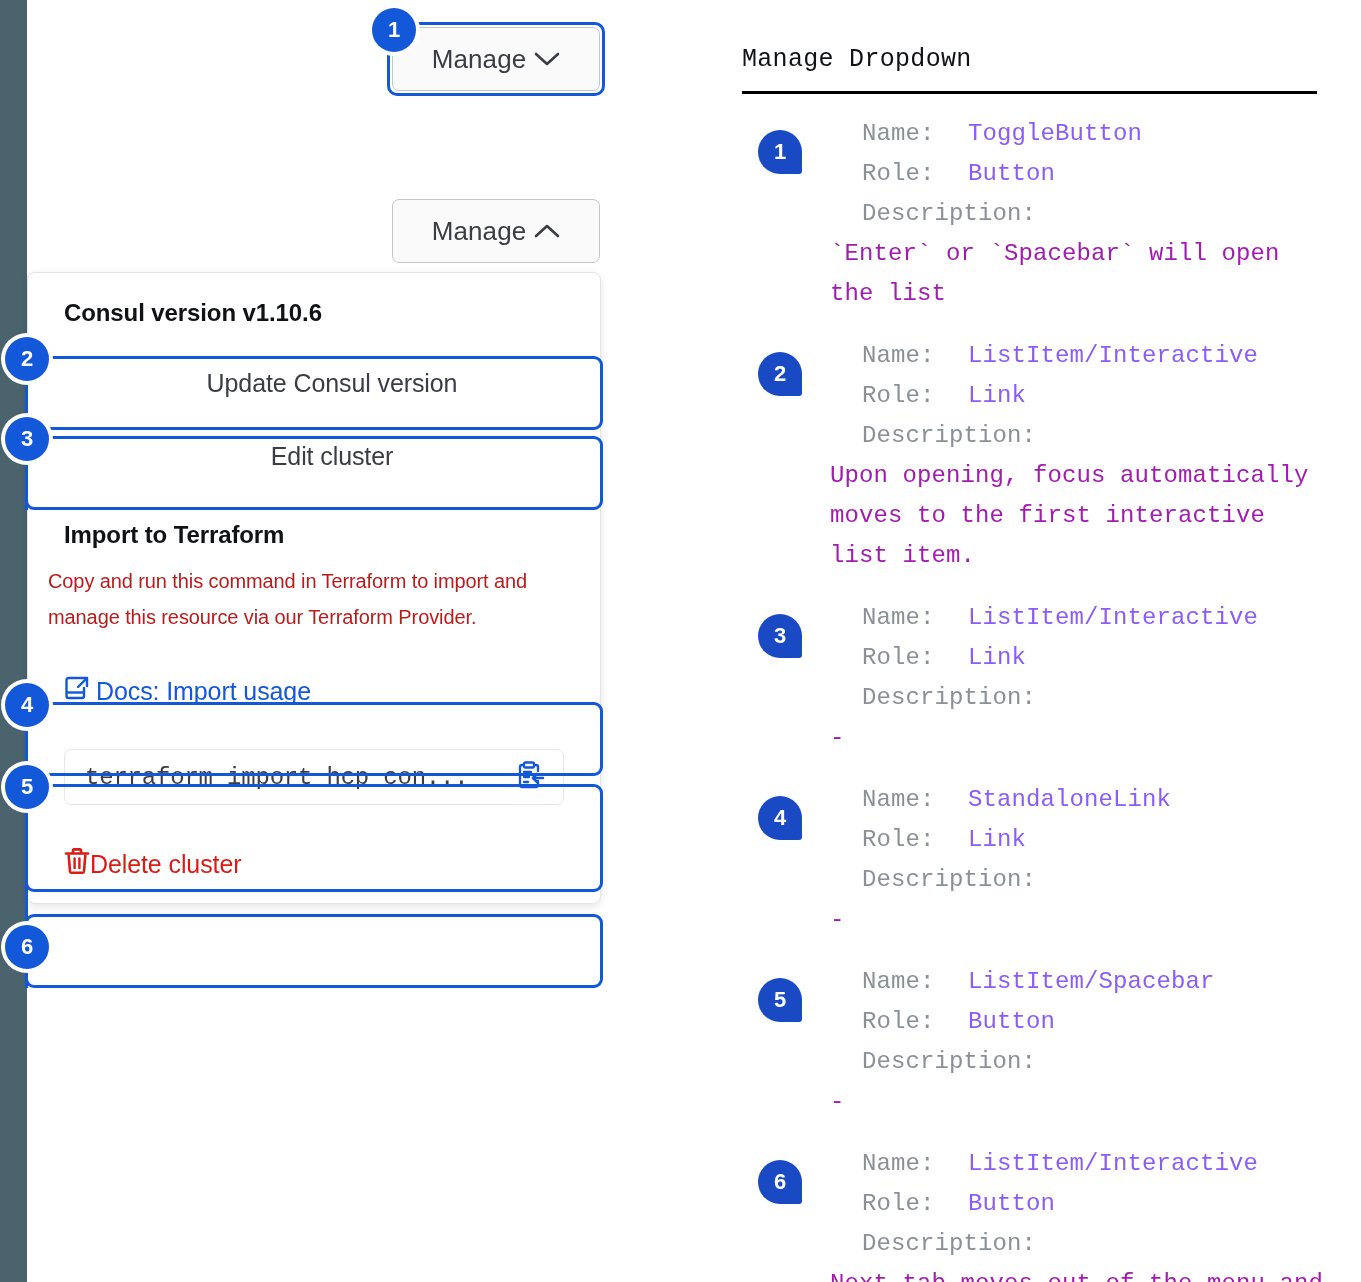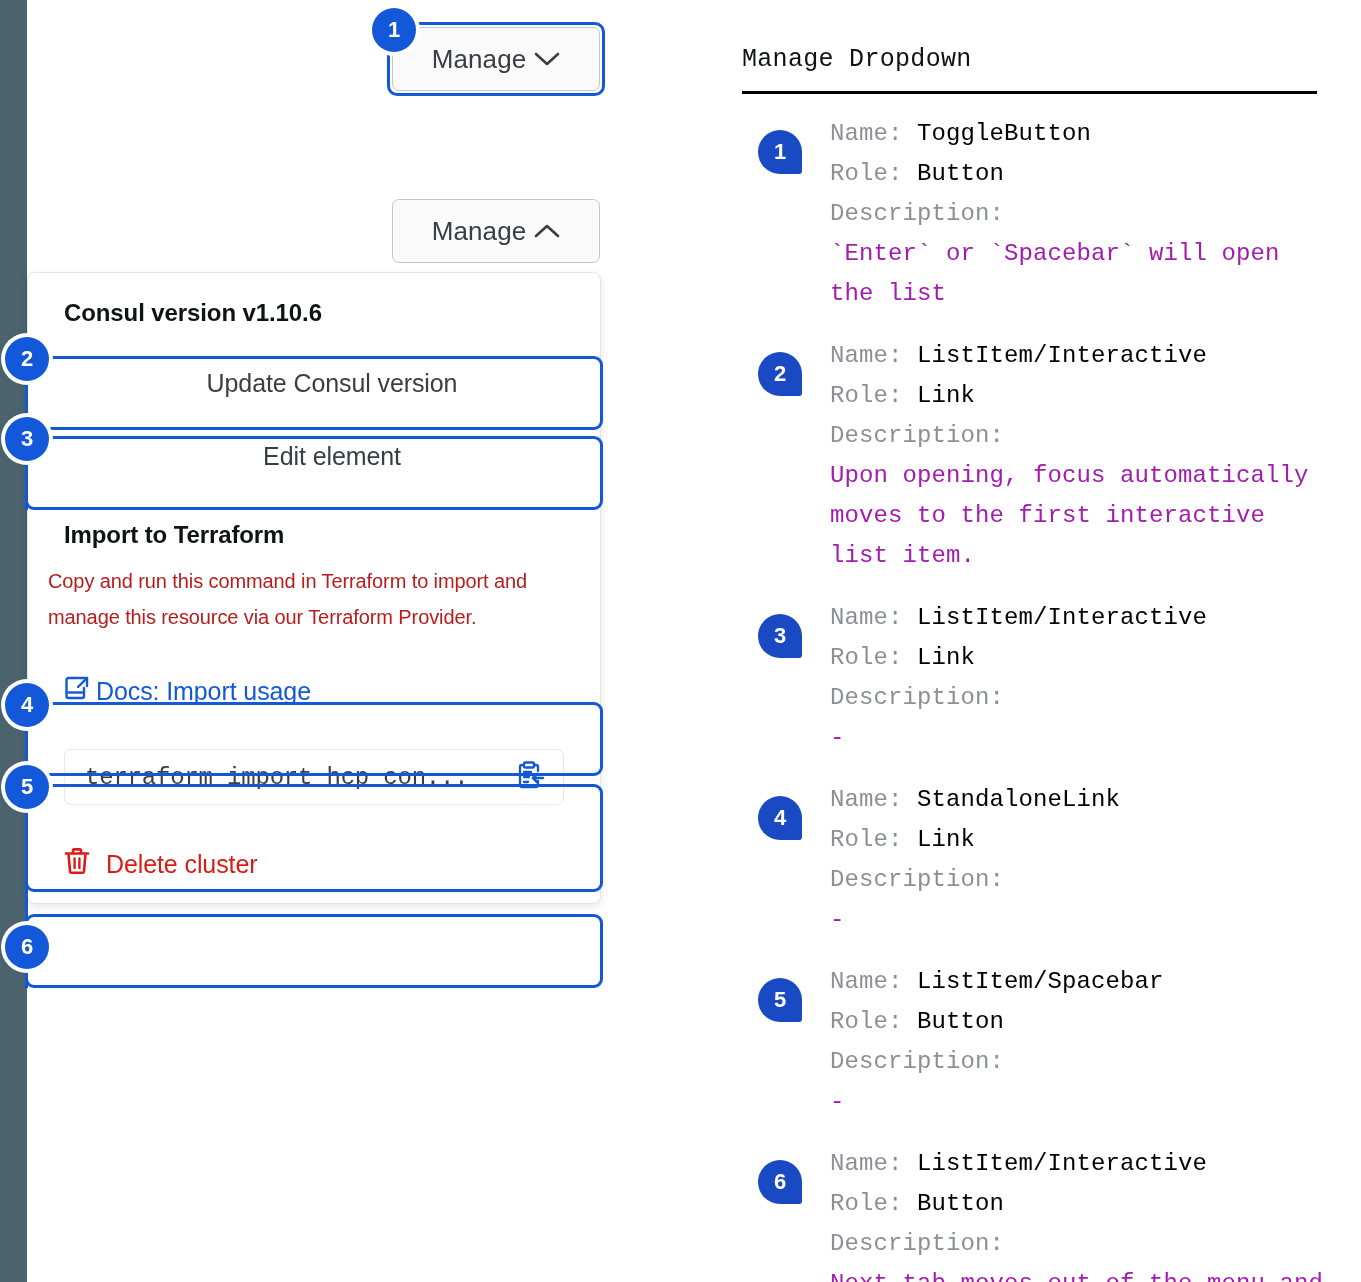--- a/index.html
+++ b/index.html
@@ -131,21 +131,21 @@
     font-family: "Liberation Mono", "DejaVu Sans Mono", monospace;
     font-size: 24px;
     color: #3b3d45;
     letter-spacing: -.2px;
     white-space: nowrap;
   }
 
   .dd-delete {
     display: flex;
     align-items: center;
-    gap: 16px;
+    gap: 0;
     font-size: 25px;
     color: #d91c15;
     padding: 22px 0 22px 36px;
     letter-spacing: -.1px;
   }
 
   
   .hl {
     position: absolute;
     box-sizing: border-box;
@@ -233,22 +233,22 @@
     margin-left: 16px;
     margin-top: 16px;
   }
   .entry-body {
     margin-left: 28px;
     font-family: "Liberation Mono", "DejaVu Sans Mono", monospace;
     font-size: 24px;
     line-height: 40px;
     letter-spacing: .1px;
   }
-  .k { color: #8b9096; }
-  .v { color: #000000; }
+  .k { color: #8b9096; margin-left: 32px; }
+  .v { color: #8b5cf6; margin-left: 19px; }
   .entry-desc { color: #a21caf; white-space: pre-line; }
 </style>
 </head>
 <body>
 
 <div class="rail"></div>
 
 <div class="left-col">
 
   <div class="manage-btn manage-1">
@@ -269,21 +269,21 @@
         </svg>
     </span>
   </div>
 
   <div class="dropdown">
 
     <div class="dd-heading">Consul version v1.10.6</div>
 
     <div class="dd-item">Update Consul version</div>
 
-    <div class="dd-item">Edit element</div>
+    <div class="dd-item">Edit cluster</div>
 
     <div class="dd-heading tf">Import to Terraform</div>
 
     <div class="dd-desc">Copy and run this command in Terraform to import and manage this resource via our Terraform Provider.</div>
 
     <div class="dd-link">
       <span>
         <svg width="26" height="26" viewBox="0 0 26 26">
           <path d="M13.5 3 H4.5 A2 2 0 0 0 2.5 5 V21 A2 2 0 0 0 4.5 23 H18 A2 2 0 0 0 20 21 V13" fill="none" stroke="#1358d8" stroke-width="2.4" stroke-linecap="round" stroke-linejoin="round"></path>
           <line x1="2.5" y1="17.5" x2="20" y2="17.5" stroke="#1358d8" stroke-width="2.4"></line>

